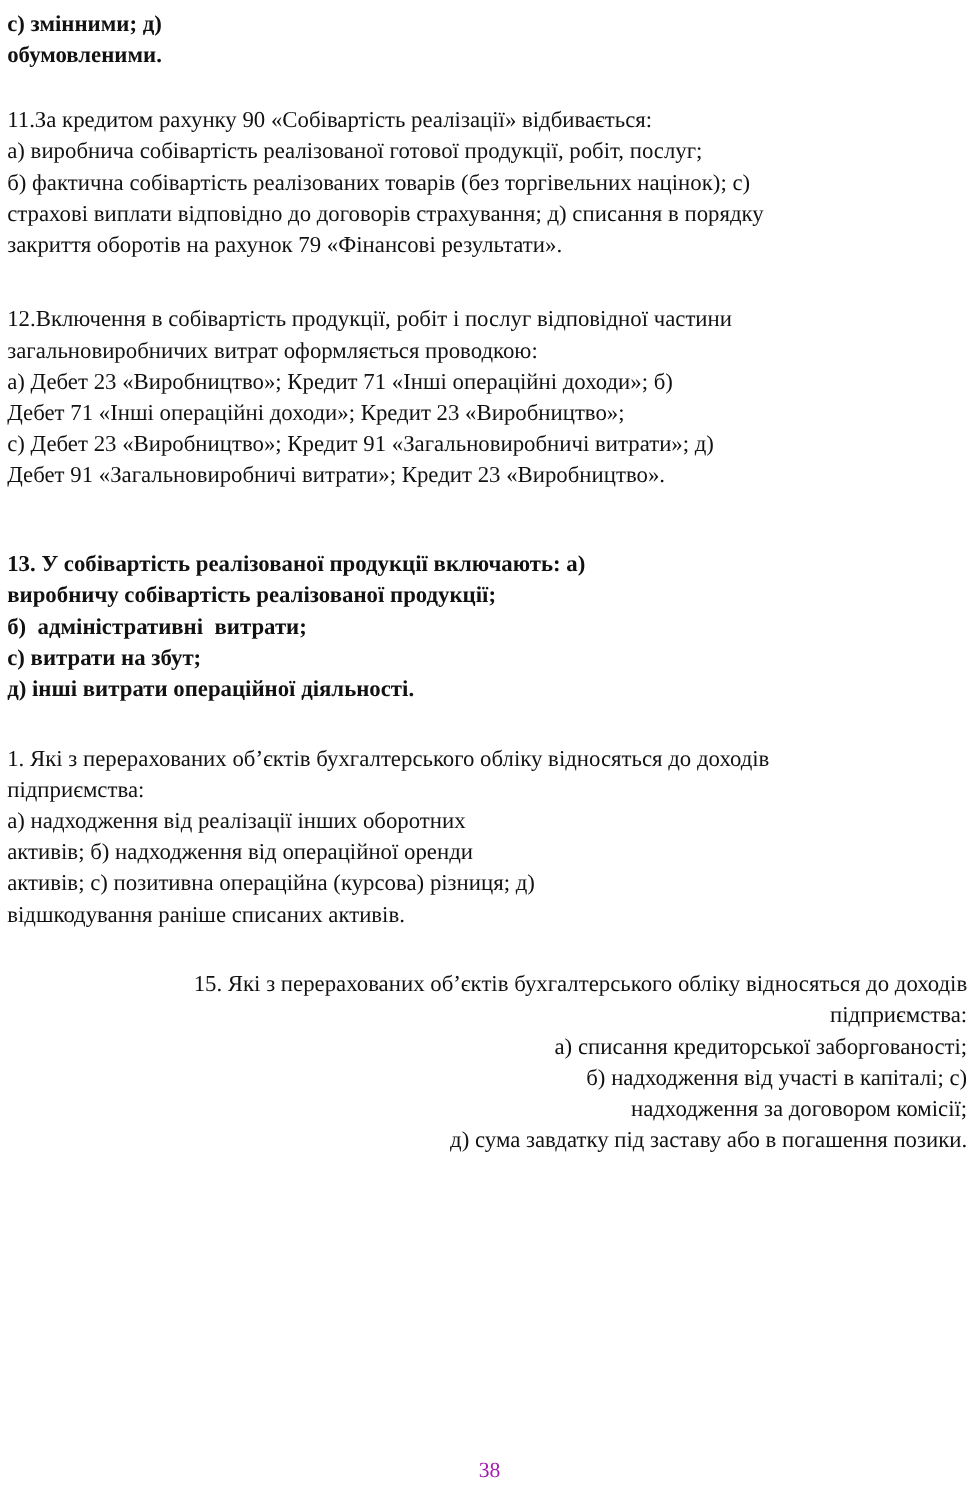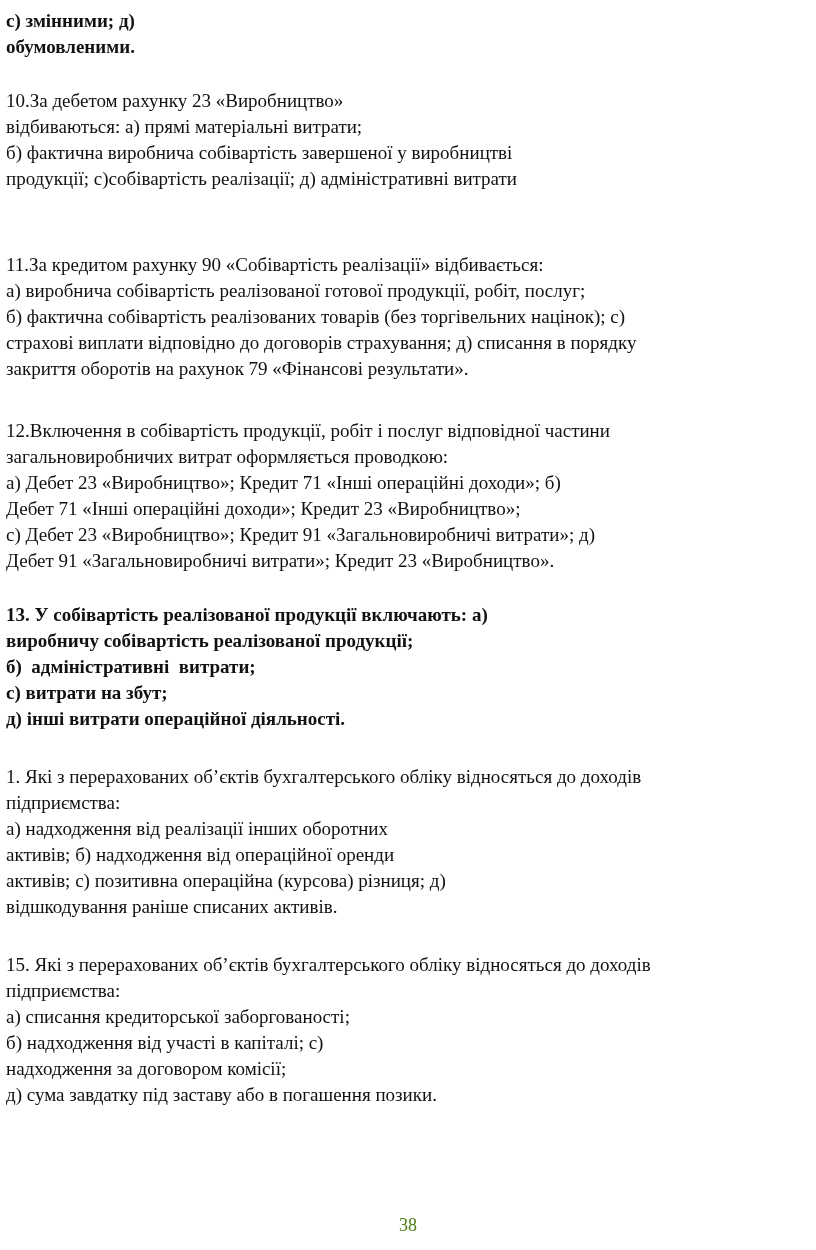--- a/index.html
+++ b/index.html
@@ -23,44 +23,40 @@
   .para {
     margin: 0;
     white-space: pre-wrap;
   }
   .para-tail {
     font-weight: bold;
     margin-bottom: 28px;
   }
   .para-q10 { margin-bottom: 60px; }
   .para-q11 { margin-bottom: 36px; }
-  .para-q12 { margin-bottom: 28px; }
+  .para-q12 { margin-bottom: 48px; }
   .para-q13 { margin-bottom: 32px; font-weight: bold; }
   .para-q14 { margin-bottom: 32px; }
-  .para-q15 { margin-bottom: 0; }
+  .para-q15 { margin-bottom: 0; text-align: right; }
   .page-number {
     position: absolute;
     bottom: 12px;
     left: 0;
     right: 0;
     text-align: center;
     font-size: 18px;
-    color: #4d7c0f;
+    color: #a21caf;
   }
 </style>
 </head>
 <body>
 
 <div class="page">
   <p class="para para-tail">с) змінними; д)
 обумовленими.</p>
-  <p class="para para-q10">10.За дебетом рахунку 23 «Виробництво»
-відбиваються: а) прямі матеріальні витрати;
-б) фактична виробнича собівартість завершеної у виробництві
-продукції; с)собівартість реалізації; д) адміністративні витрати</p>
   <p class="para para-q11">11.За кредитом рахунку 90 «Собівартість реалізації» відбивається:
 а) виробнича собівартість реалізованої готової продукції, робіт, послуг;
 б) фактична собівартість реалізованих товарів (без торгівельних націнок); с)
 страхові виплати відповідно до договорів страхування; д) списання в порядку
 закриття оборотів на рахунок 79 «Фінансові результати».</p>
   <p class="para para-q12">12.Включення в собівартість продукції, робіт і послуг відповідної частини
 загальновиробничих витрат оформляється проводкою:
 а) Дебет 23 «Виробництво»; Кредит 71 «Інші операційні доходи»; б)
 Дебет 71 «Інші операційні доходи»; Кредит 23 «Виробництво»;
 с) Дебет 23 «Виробництво»; Кредит 91 «Загальновиробничі витрати»; д)

